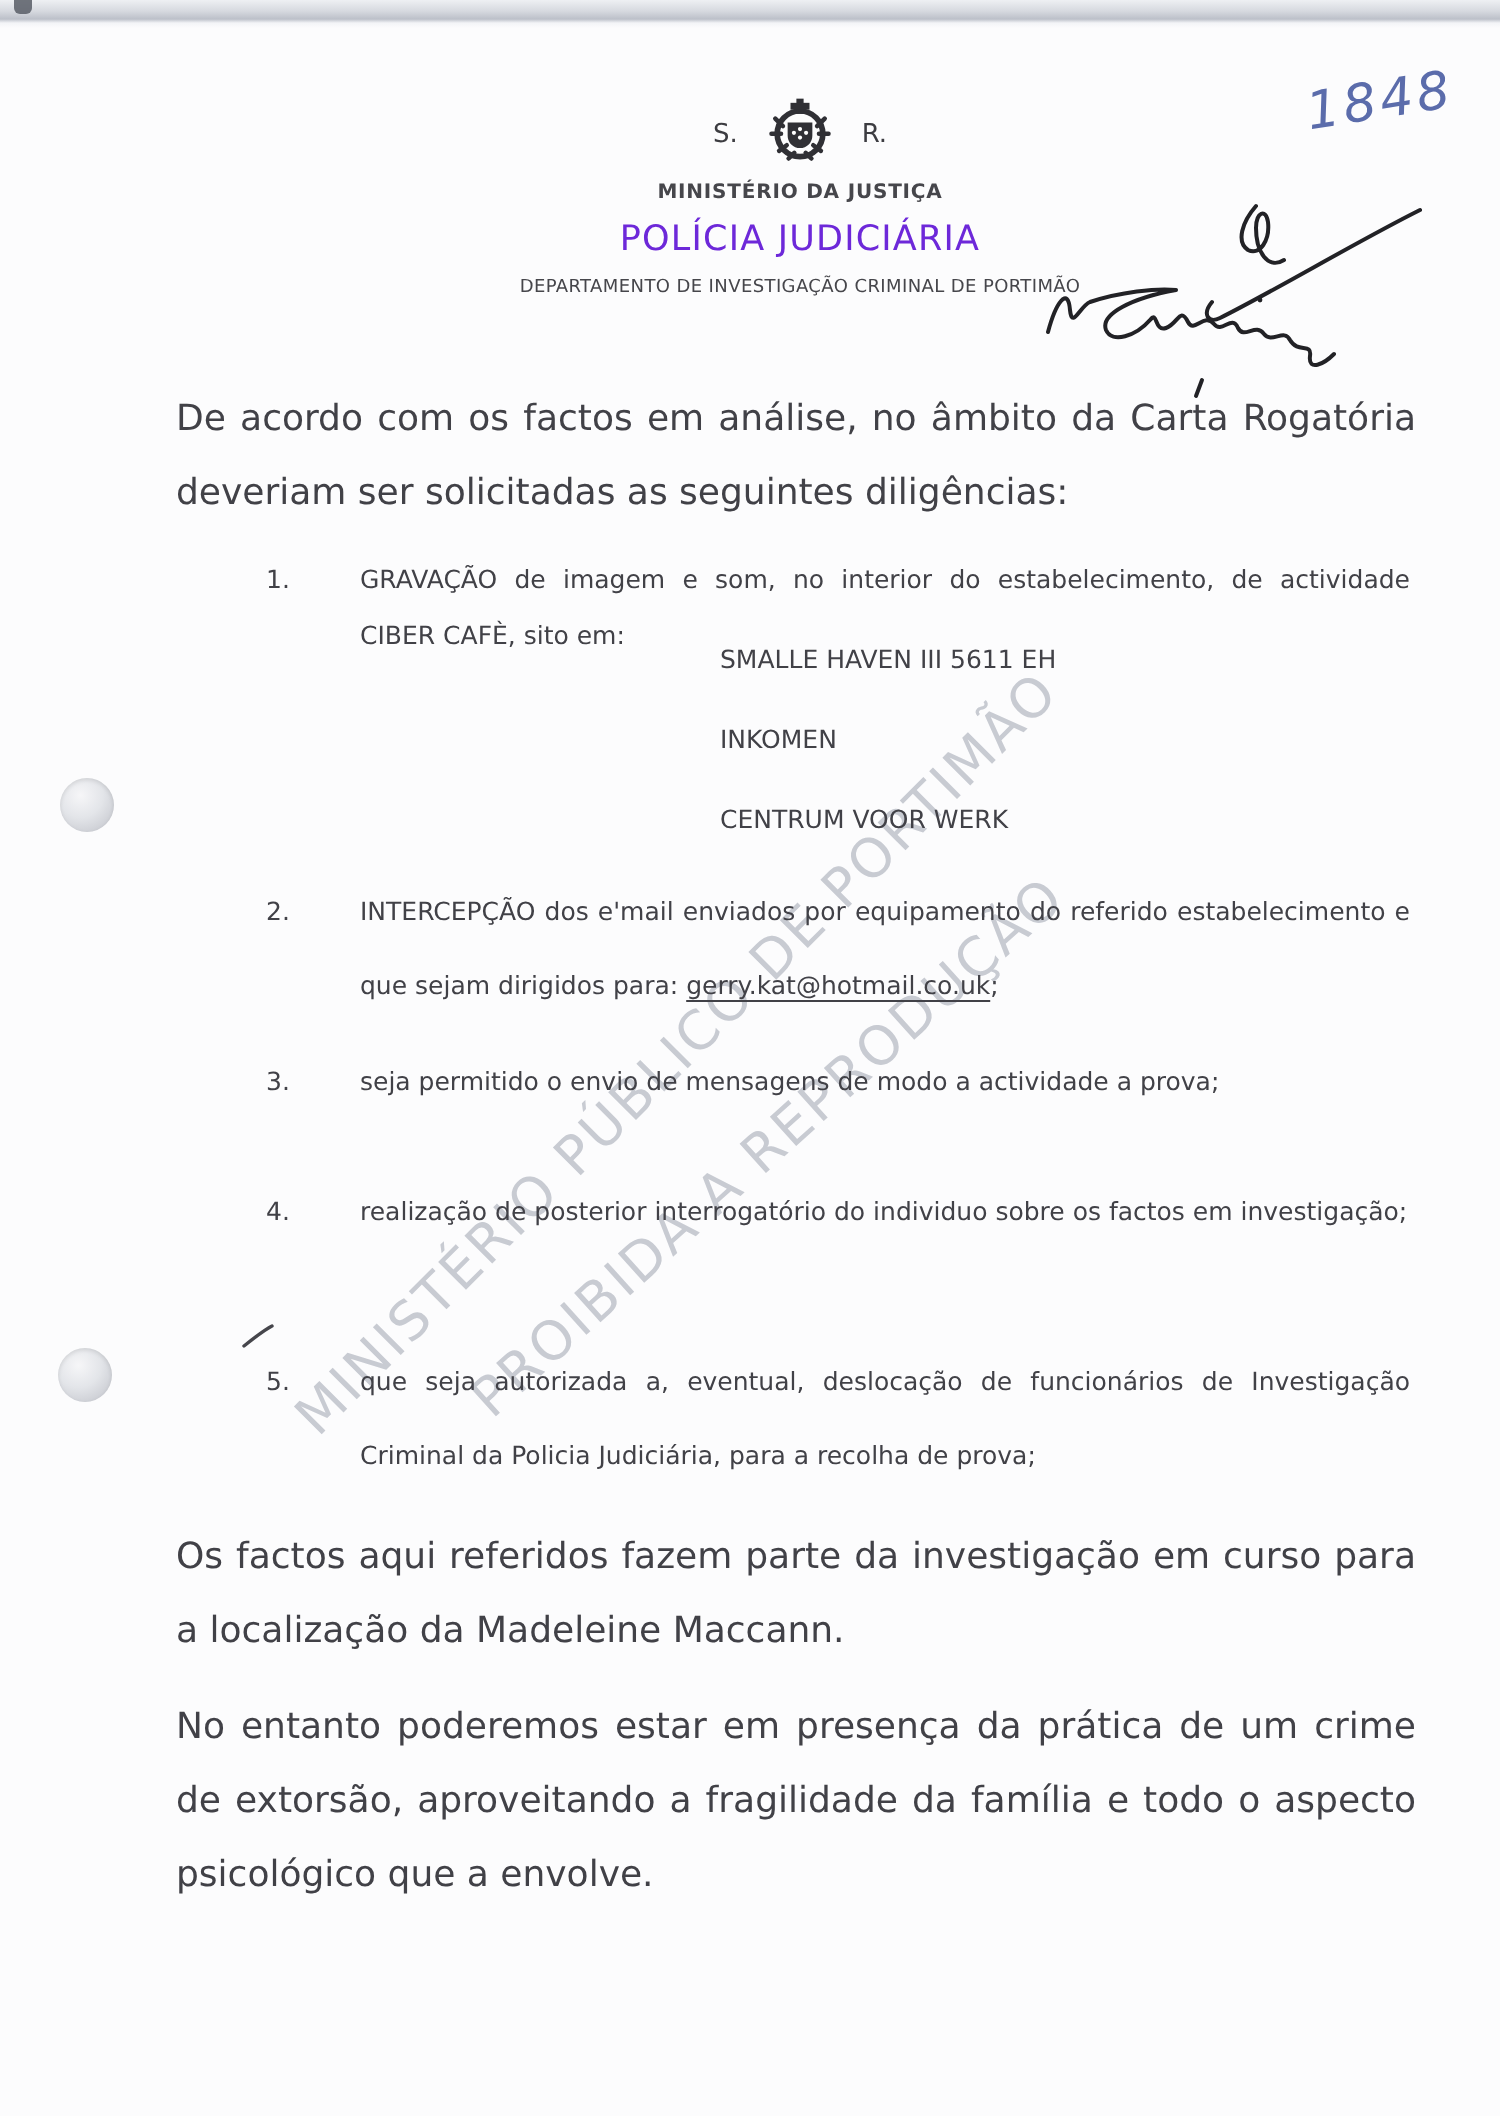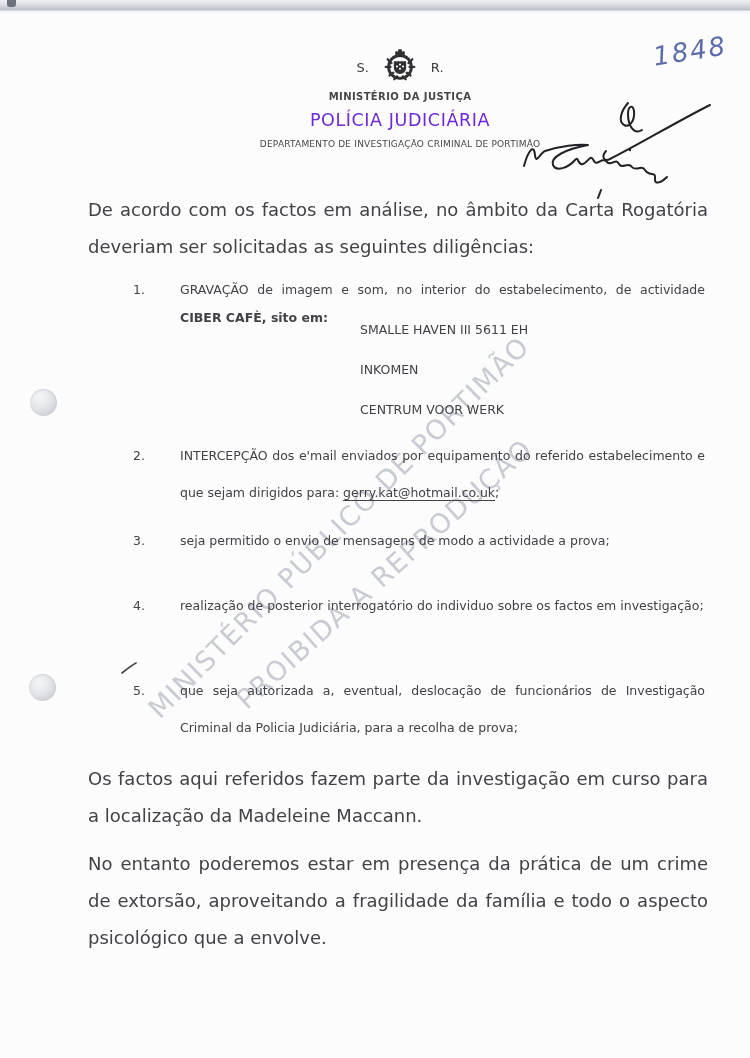--- a/index.html
+++ b/index.html
@@ -64,21 +64,21 @@
   .item{position:absolute;left:133px;width:572px;display:flex;z-index:2;font-size:12.5px;line-height:37px;}
   .item .num{width:47px;flex:none;}
   .item .itext{flex:1;text-align:justify;}
   .item1{top:276px;line-height:28px;}
   .item2{top:437px;}
   .item3{top:522px;}
   .item4{top:587px;}
   .item5{top:672px;}
   .force-justify{text-align:justify;text-align-last:justify;}
   .cc-row{display:flex;}
-  .cc-label{width:180px;flex:none;font-weight:bold;}
+  .cc-label{width:180px;flex:none;}
   .addr div{line-height:28px;margin-top:12px;}
   .email{text-decoration:underline;text-underline-offset:3px;}
 </style>
 </head>
 <body>
 
 <div class="page">
 
   <div class="scan-edge"></div>
   <div class="corner-mark"></div>

